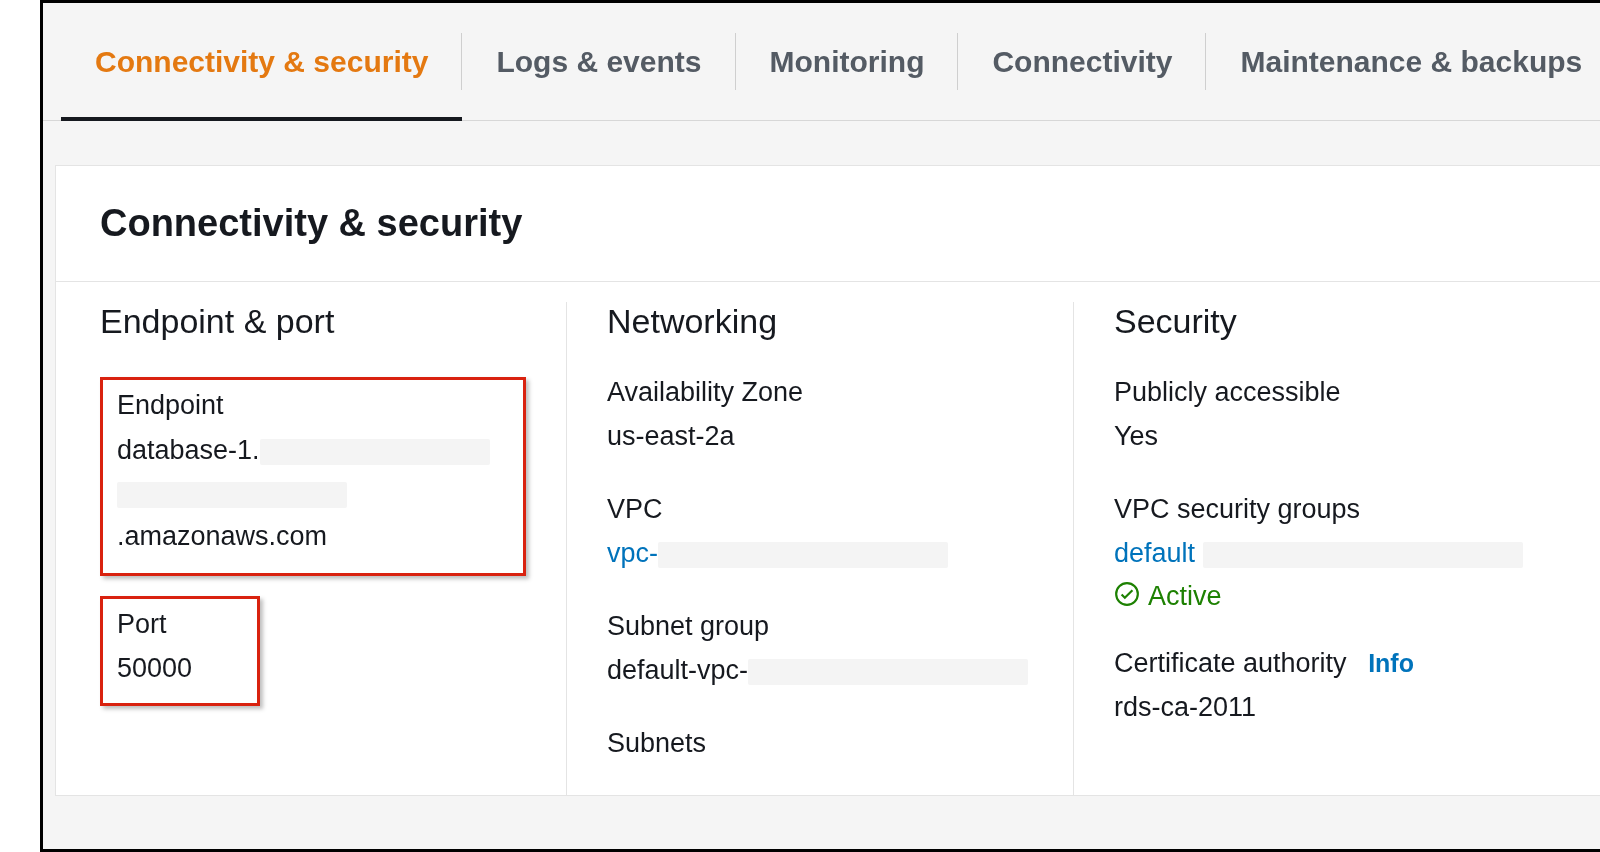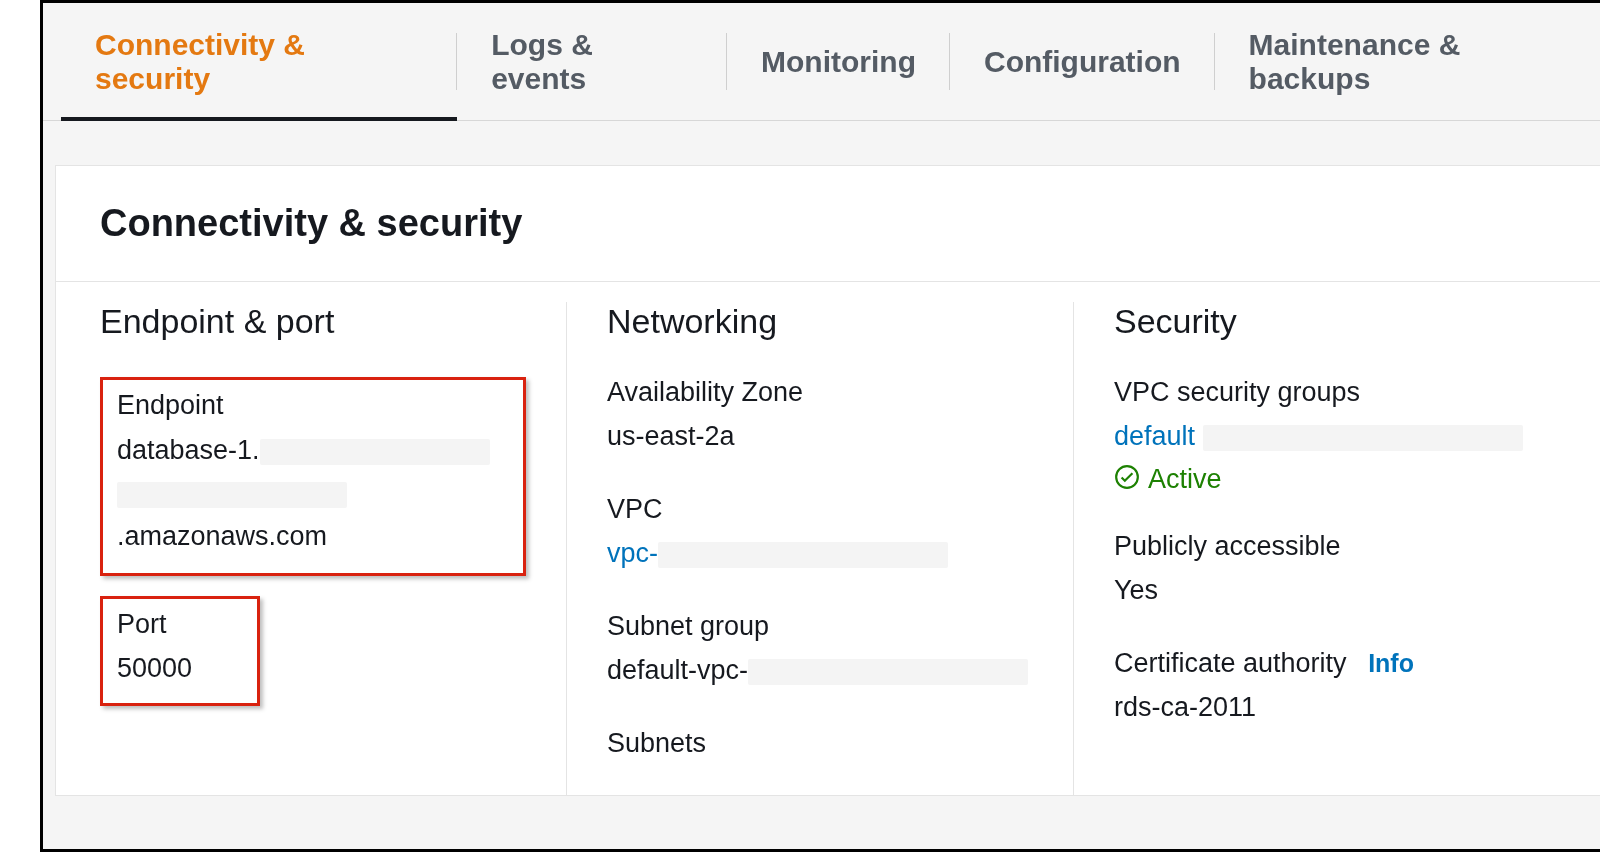--- a/index.html
+++ b/index.html
@@ -168,21 +168,21 @@
     <div class="tab active">
       <span>Connectivity &amp; security</span>
     </div>
     <div class="tab">
       <span>Logs &amp; events</span>
     </div>
     <div class="tab">
       <span>Monitoring</span>
     </div>
     <div class="tab">
-      <span>Configuration</span>
+      <span>Connectivity</span>
     </div>
     <div class="tab">
       <span>Maintenance &amp; backups</span>
     </div>
   </div>
 
   <div class="panel">
     <div class="panel-header">
       <div class="panel-title">Connectivity &amp; security</div>
     </div>
@@ -230,44 +230,44 @@
           </div>
         </div>
 
         <div class="field">
           <div class="field-label">Subnets</div>
         </div>
       </div>
 
       <div class="col">
         <div class="col-title">Security</div>
+
+        <div class="field">
+          <div class="field-label">Publicly accessible</div>
+          <div class="field-value">Yes</div>
+        </div>
 
         <div class="field">
           <div class="field-label">VPC security groups</div>
           <div class="field-value">
             <span class="link">default</span>
             <span class="redact r5"></span>
           </div>
           <div class="status-row">
             <span class="check-icon">
               <svg width="26" height="26" viewBox="0 0 24 24" fill="none" stroke="#1d8102" stroke-width="2">
                 <circle cx="12" cy="12" r="10"></circle>
                 <path d="M7 12.5l3 3 7-7"></path>
               </svg>
             </span>
             <span class="status-active">Active</span>
           </div>
         </div>
 
         <div class="field">
-          <div class="field-label">Publicly accessible</div>
-          <div class="field-value">Yes</div>
-        </div>
-
-        <div class="field">
           <div class="field-label">
             <span>Certificate authority</span>
             <span class="info-link">Info</span>
           </div>
           <div class="field-value">rds-ca-2011</div>
         </div>
       </div>
 
     </div>
   </div>

